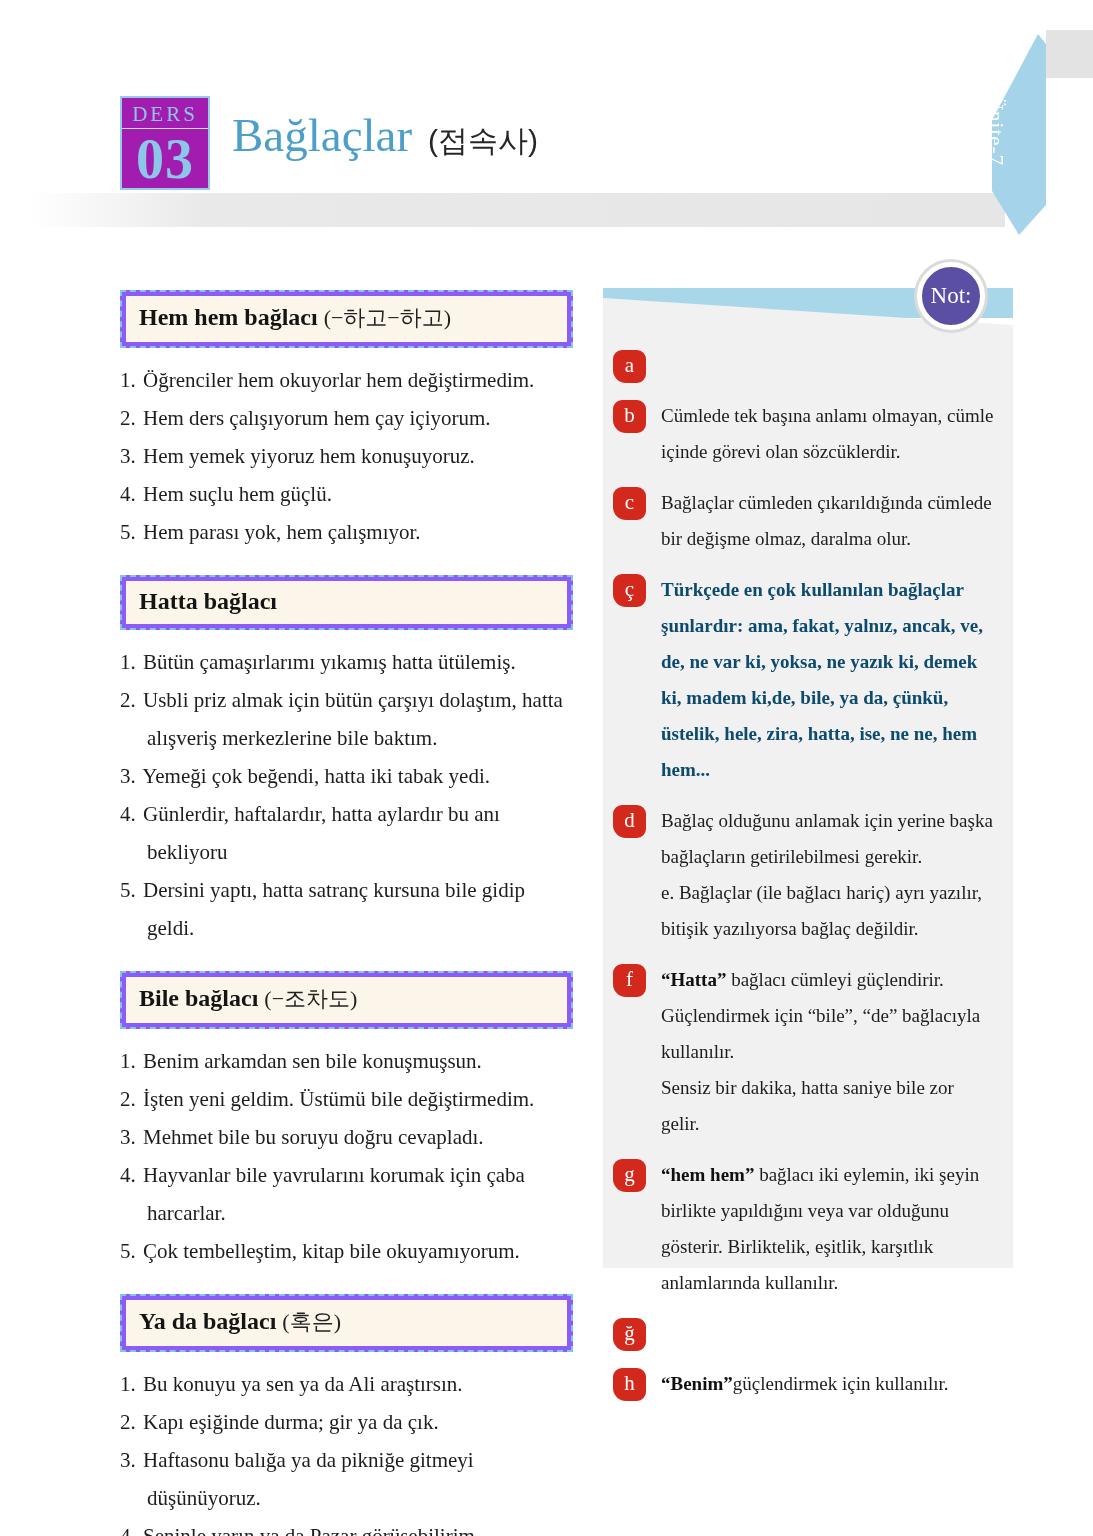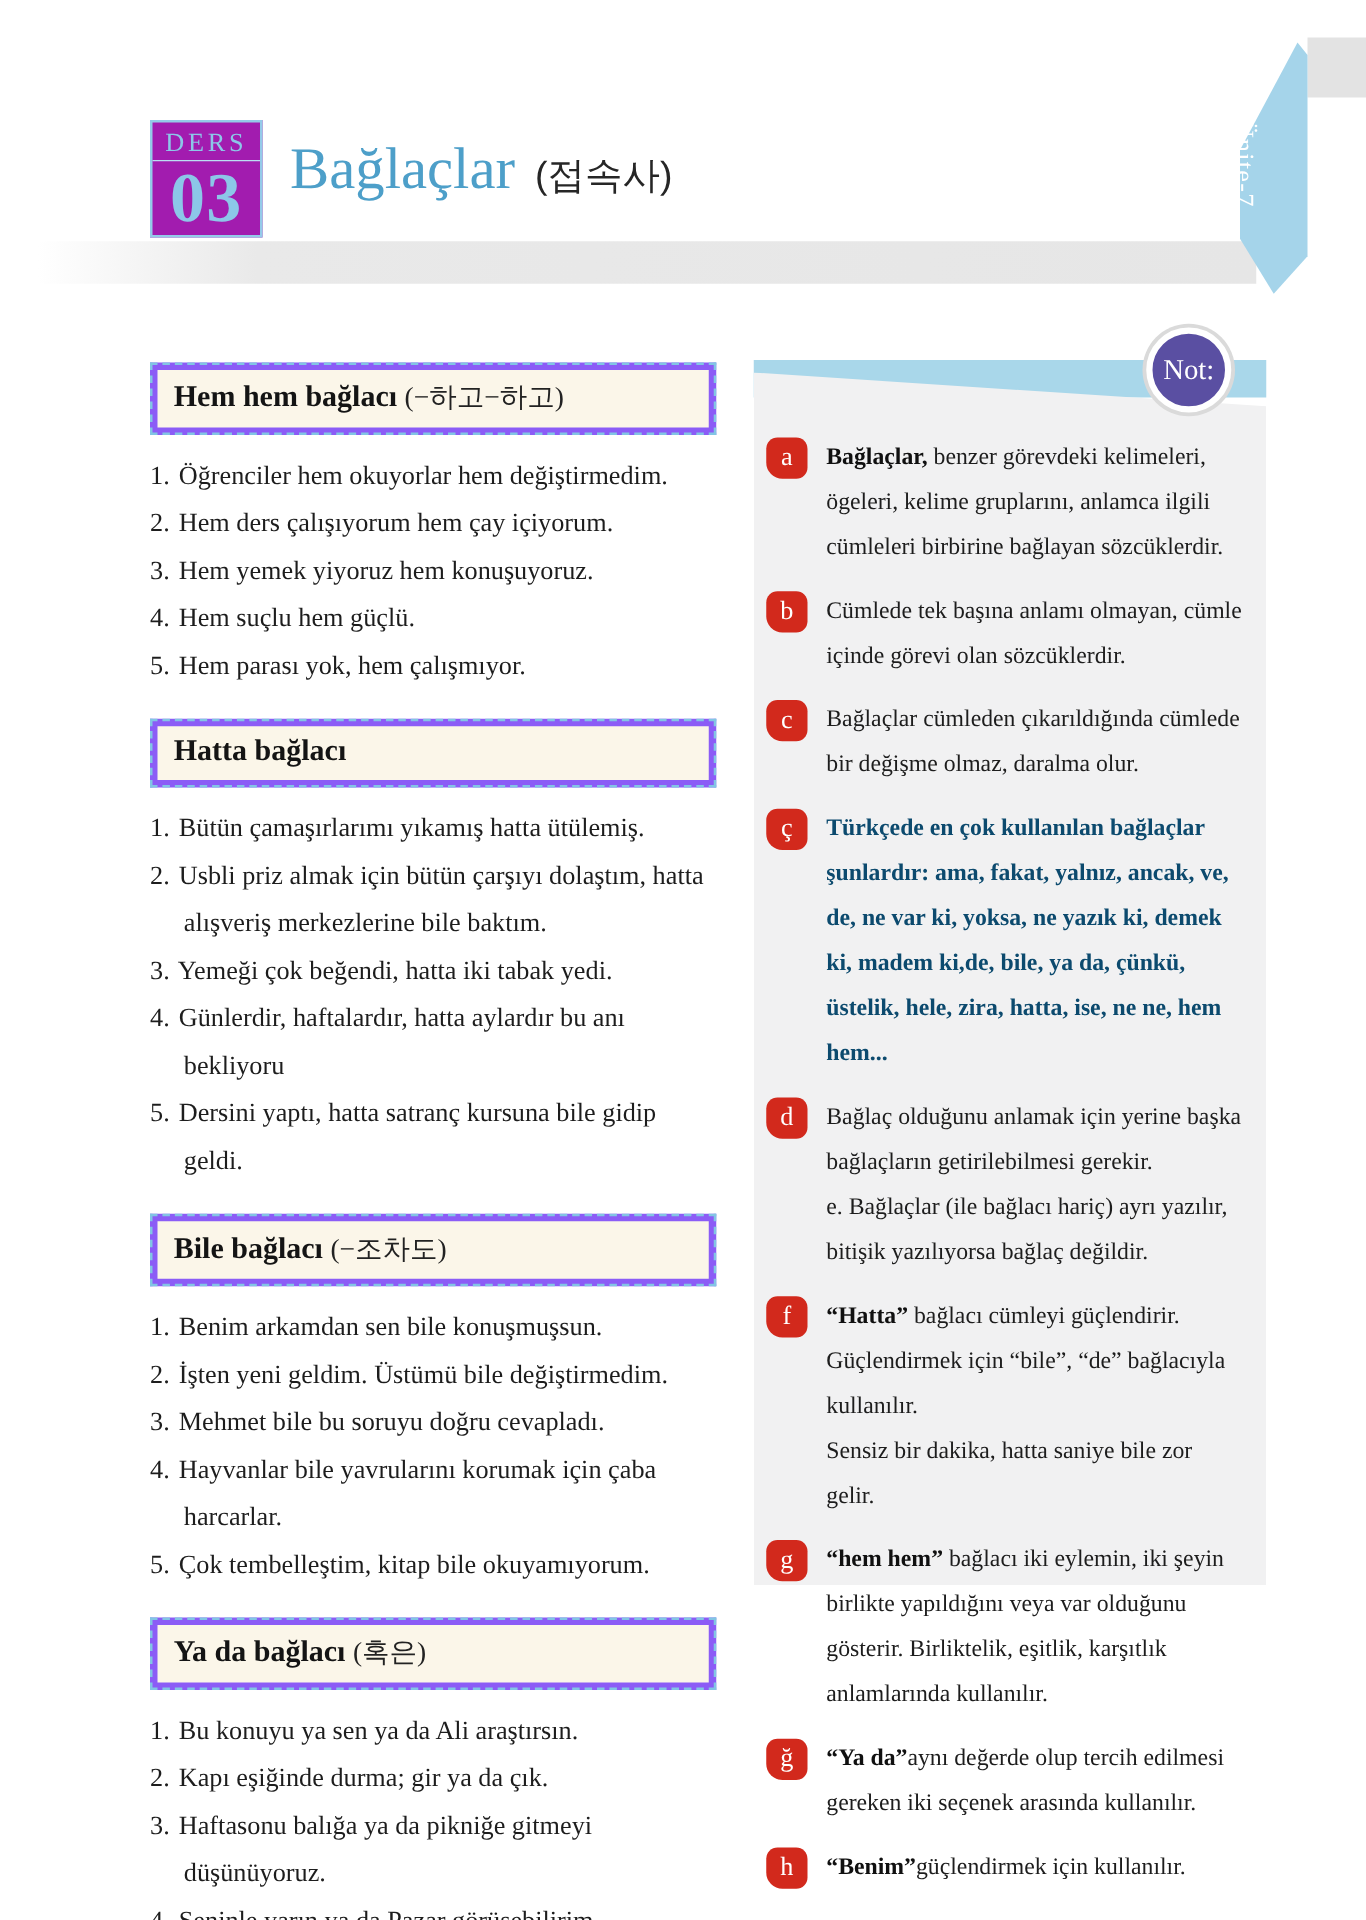--- a/index.html
+++ b/index.html
@@ -267,21 +267,20 @@
 
   <aside class="note-panel">
     <div class="note-band"></div>
     <div class="note-bg"></div>
     <div class="not-badge">
       <span>Not:</span>
     </div>
     <div class="note-items" id="note-root">
   <div class="note-item">
     <span class="letter-badge">a</span>
-    <p class="note-text"><b class="lead">Bağlaçlar, </b><span class="body">benzer görevdeki kelimeleri, ögeleri, kelime gruplarını, anlamca ilgili cümleleri birbirine bağlayan sözcüklerdir.</span></p>
   </div>
 
   <div class="note-item">
     <span class="letter-badge">b</span>
     <p class="note-text"><b class="lead"></b><span class="body">Cümlede tek başına anlamı olmayan, cümle içinde görevi olan sözcüklerdir.</span></p>
   </div>
 
   <div class="note-item">
     <span class="letter-badge">c</span>
     <p class="note-text"><b class="lead"></b><span class="body">Bağlaçlar cümleden çıkarıldığında cümlede bir değişme olmaz, daralma olur.</span></p>
@@ -305,21 +304,20 @@
 Sensiz bir dakika, hatta saniye bile zor gelir.</span></p>
   </div>
 
   <div class="note-item">
     <span class="letter-badge">g</span>
     <p class="note-text"><b class="lead">“hem hem” </b><span class="body">bağlacı iki eylemin, iki şeyin birlikte yapıldığını veya var olduğunu gösterir. Birlikte­lik, eşitlik, karşıtlık anlamlarında kullanılır.</span></p>
   </div>
 
   <div class="note-item">
     <span class="letter-badge">ğ</span>
-    <p class="note-text"><b class="lead">“Ya da”</b><span class="body">aynı değerde olup tercih edilmesi gereken iki seçenek arasında kullanılır.</span></p>
   </div>
 
   <div class="note-item">
     <span class="letter-badge">h</span>
     <p class="note-text"><b class="lead">“Benim”</b><span class="body">güçlendirmek için kullanılır.</span></p>
   </div>
 </div>
   </aside>
 
   <footer class="page-footer">

